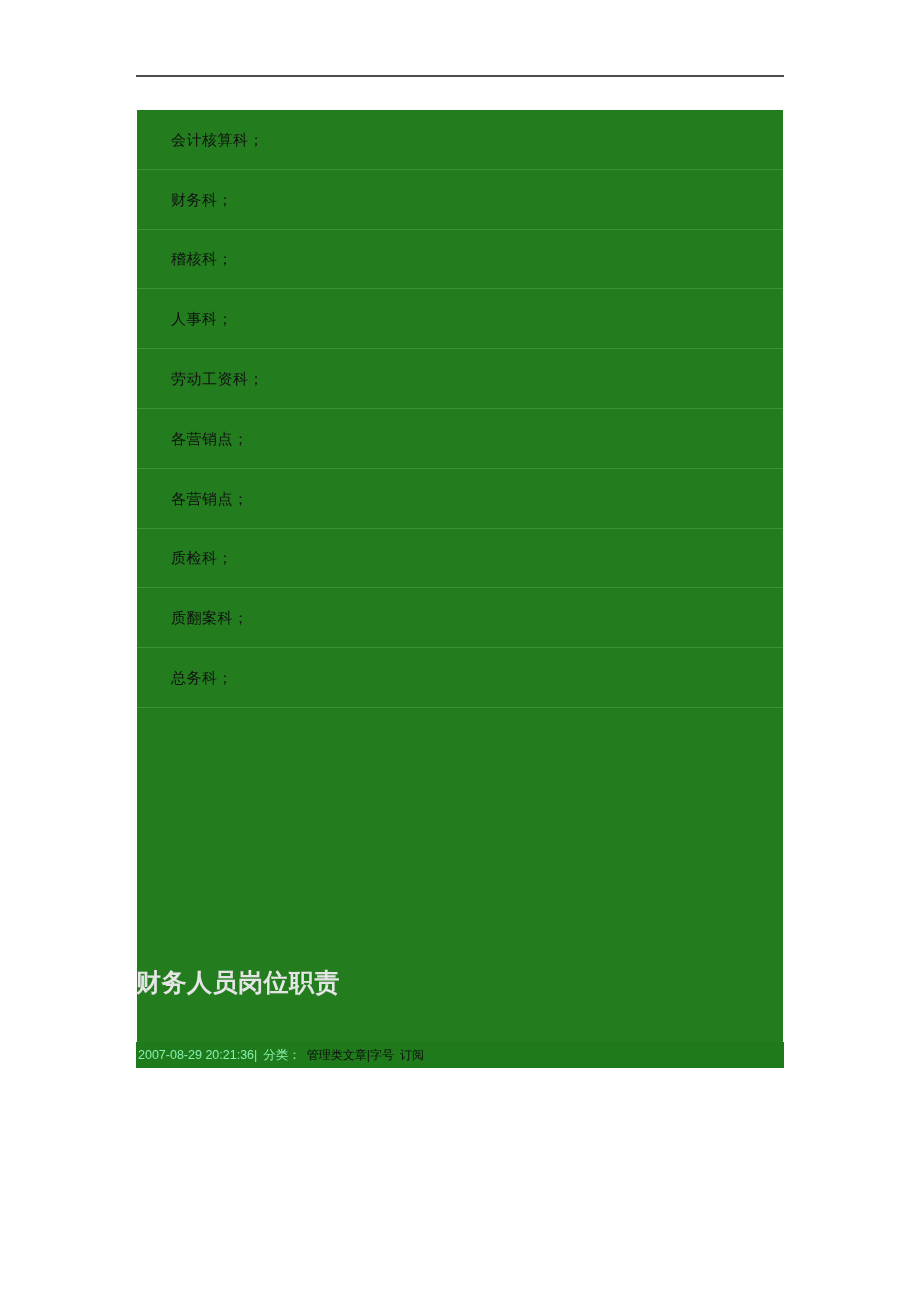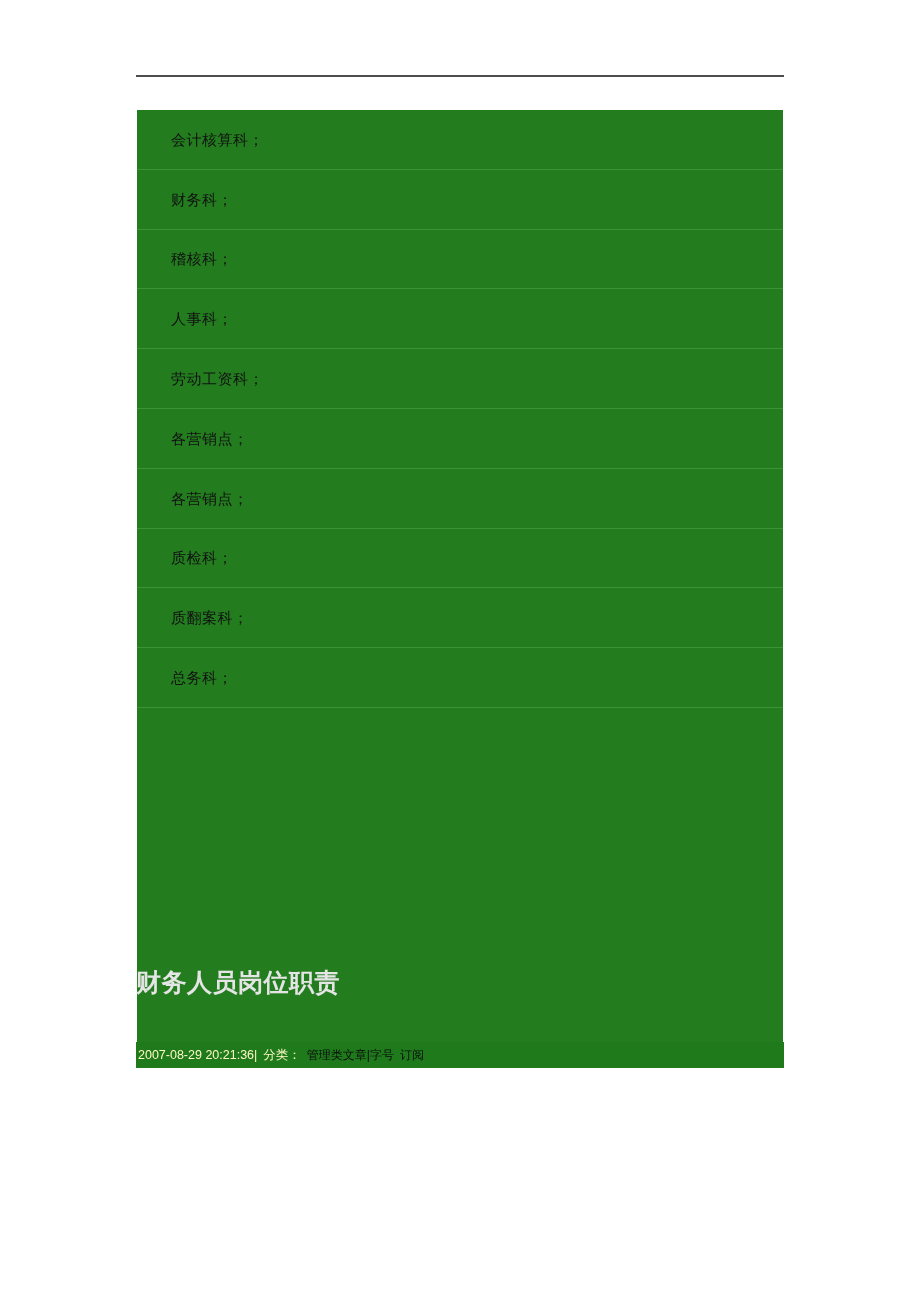--- a/index.html
+++ b/index.html
@@ -84,21 +84,21 @@
     height: 26px;
     background: #1f7a1c;
     display: flex;
     align-items: center;
     padding-left: 2px;
     box-sizing: border-box;
     white-space: nowrap;
   }
   .meta-text {
     font-size: 12.5px;
-    color: #fef9c3;
+    color: #86efac;
     line-height: 1;
   }
   .meta-sep {
     display: inline-block;
     width: 6px;
   }
   .meta-link {
     font-size: 12px;
     color: #0d0d0d;
     line-height: 1;

